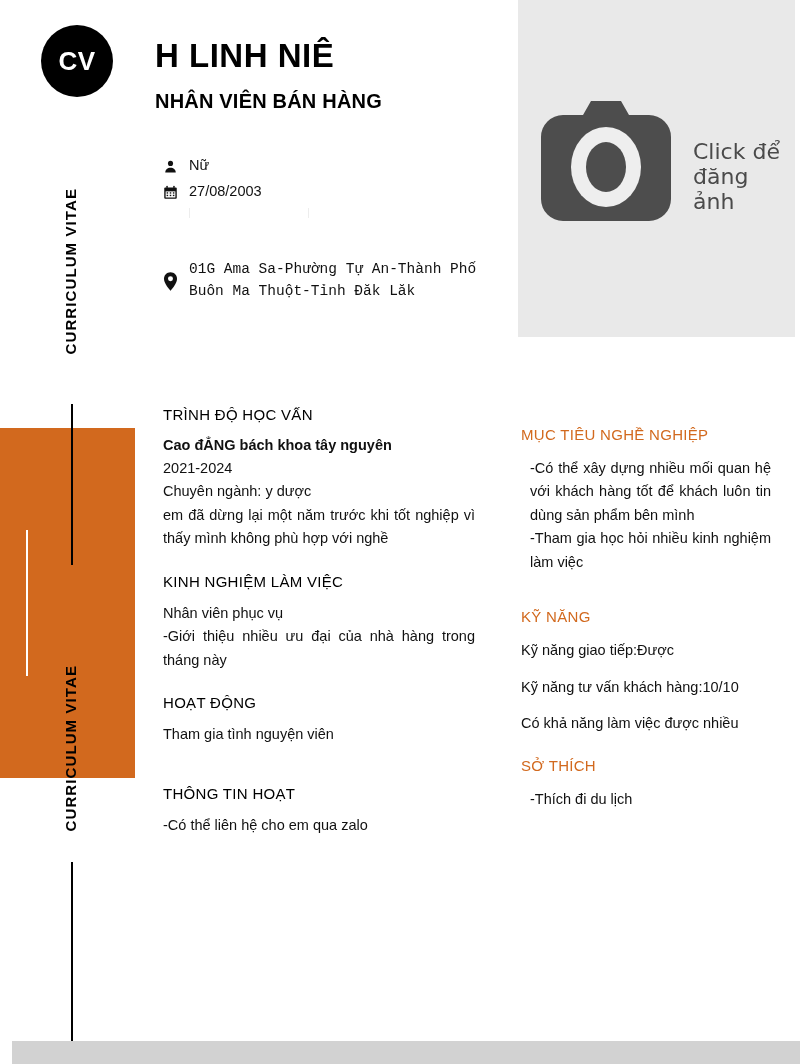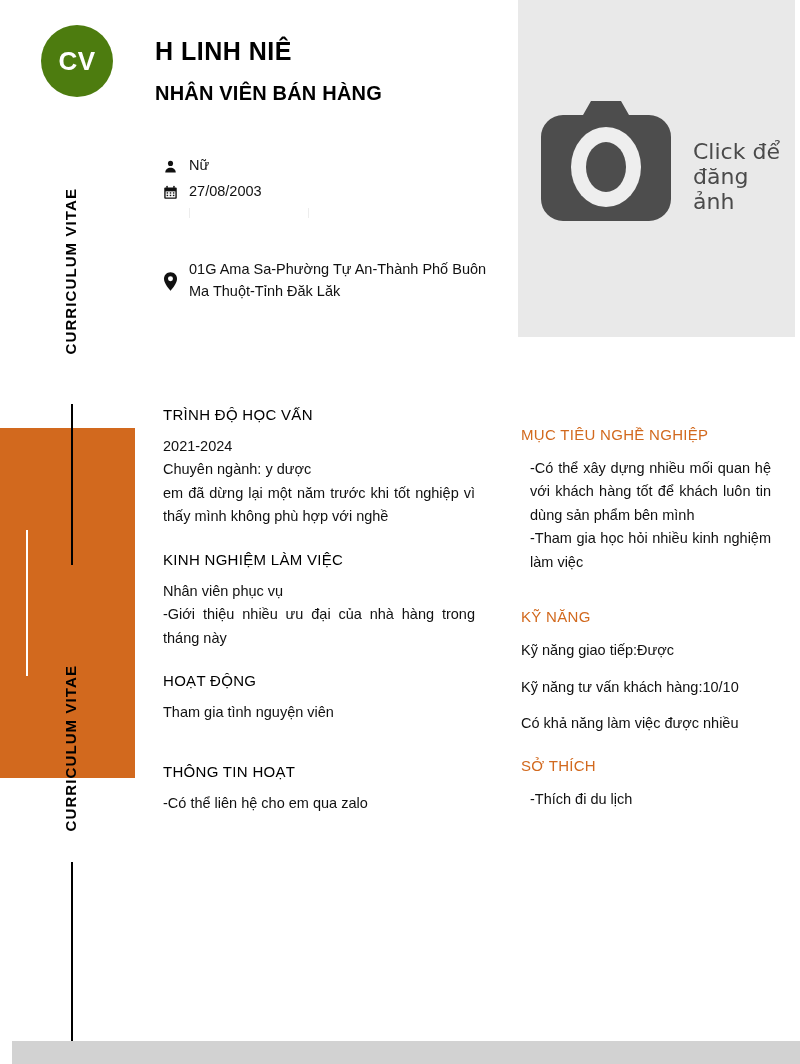--- a/index.html
+++ b/index.html
@@ -65,32 +65,32 @@
   .vert-label.two { left: 62px; top: 665px; }
 
   
   .cv-badge {
     position: absolute;
     left: 41px;
     top: 25px;
     width: 72px;
     height: 72px;
     border-radius: 50%;
-    background: #4d7c0f;
+    background: #000000;
     color: #ffffff;
     display: flex;
     align-items: center;
     justify-content: center;
     font-size: 26px;
     font-weight: bold;
     letter-spacing: 0.5px;
   }
   .header-text { position: absolute; left: 155px; top: 38px; width: 350px; }
   .full-name {
-    font-size: 25px;
+    font-size: 33px;
     font-weight: bold;
     letter-spacing: 0.5px;
     line-height: 1.1;
     color: #000000;
   }
   .job-title {
     margin-top: 16px;
     font-size: 20px;
     font-weight: bold;
     letter-spacing: 0.2px;
@@ -116,21 +116,21 @@
   .contact-row .tx { flex: 1; }
   .contact-row.blank { height: 12px; margin-bottom: 0; }
   .contact-row.blank .tx {
     border-left: 1px solid #d8d8d8;
     border-right: 1px solid #d8d8d8;
     height: 10px;
     width: 120px;
     flex: 0 0 120px;
     opacity: 0.45;
   }
-  .contact-row.address { margin-top: 40px; align-items: center; }
+  .contact-row.address { margin-top: 40px; align-items: center; font-family: Liberation Mono, monospace; }
   .contact-row.address .tx { line-height: 1.5; }
 
   
   .photo-box {
     position: absolute;
     left: 518px;
     top: 0;
     width: 277px;
     height: 337px;
     background: #e9e9e9;
@@ -280,20 +280,21 @@
         <ellipse cx="88" cy="70" rx="20" ry="25" fill="#4d4d4d"></ellipse>
       </svg>
     </span>
     <span class="photo-caption">Click để đăng ảnh</span>
   </div>
 
   <div class="col-main">
 
     <div class="sec">
       <div class="sec-head">TRÌNH ĐỘ HỌC VẤN</div>
+      <div class="entry-title">Cao đẲNG bách khoa tây nguyên</div>
       <div class="line">2021-2024</div>
       <div class="line">Chuyên ngành: y dược</div>
       <div class="line just">em đã dừng lại một năm trước khi tốt nghiệp vì thấy mình không phù hợp với nghề</div>
     </div>
 
     <div class="sec">
       <div class="sec-head">KINH NGHIỆM LÀM VIỆC</div>
       <div class="line">Nhân viên phục vụ</div>
       <div class="line just">-Giới thiệu nhiều ưu đại của nhà hàng trong tháng này</div>
     </div>

